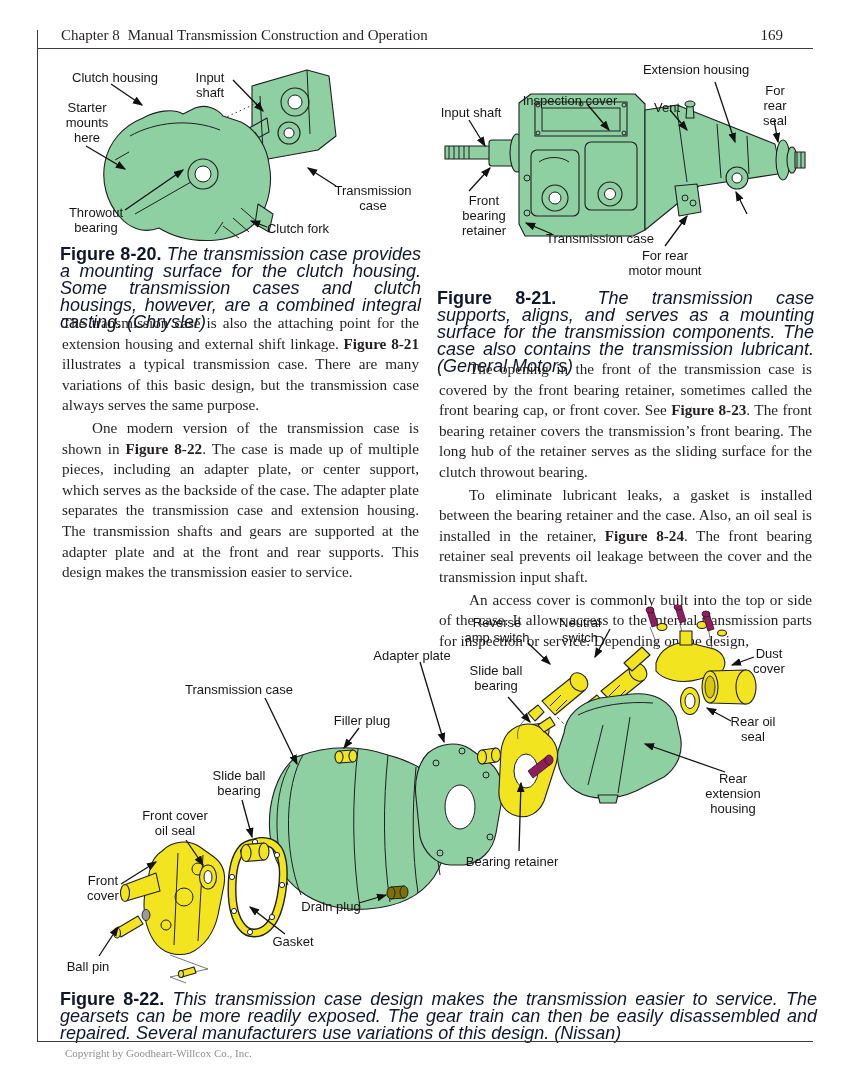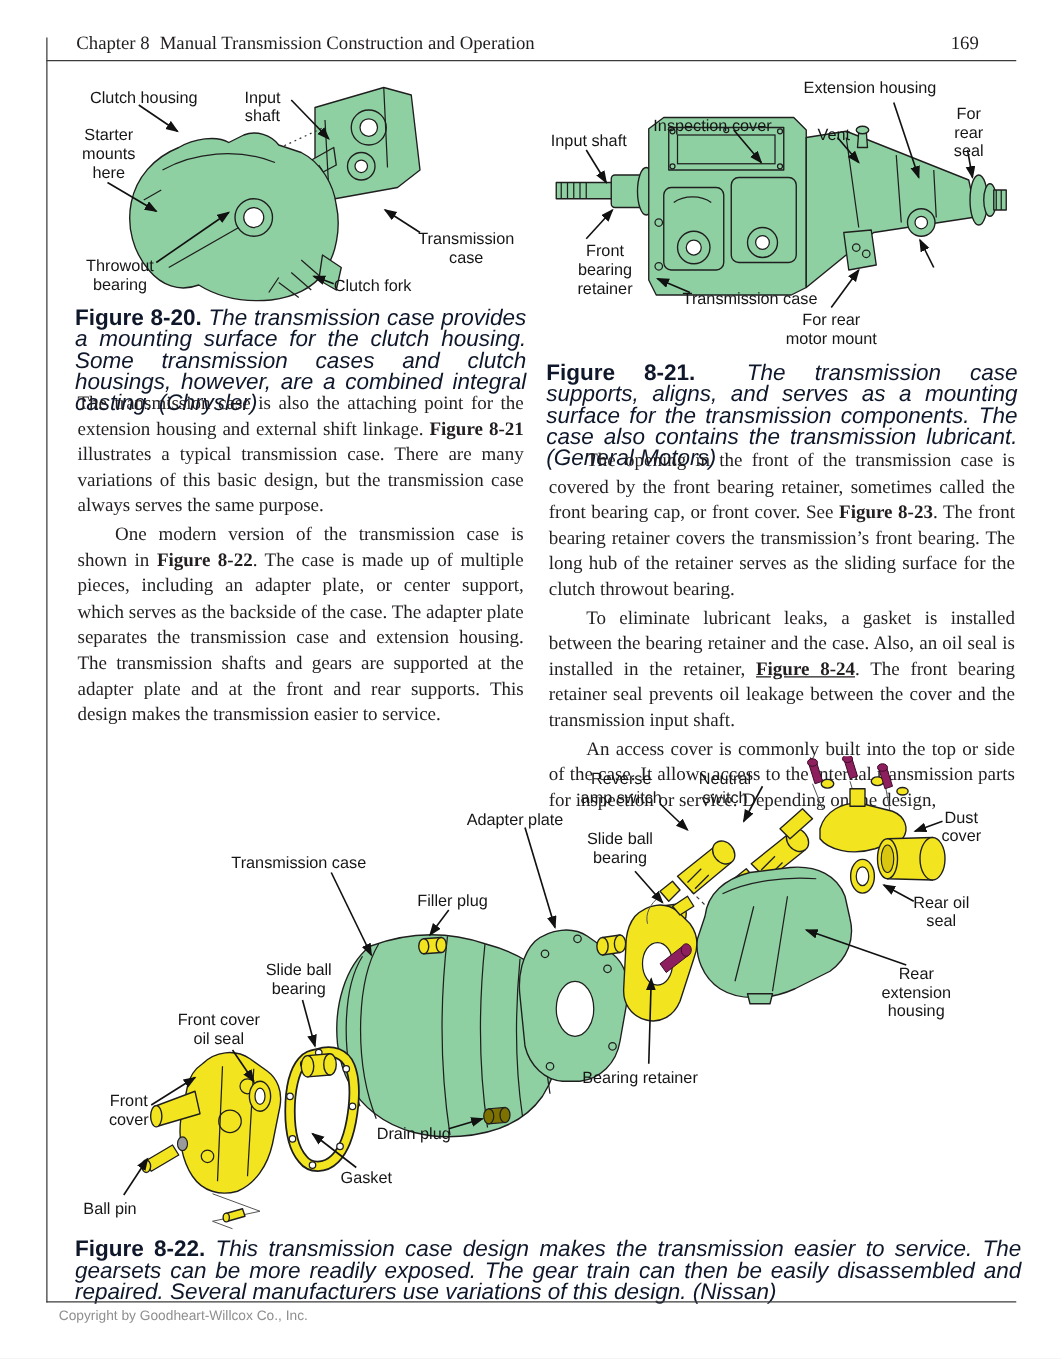--- a/index.html
+++ b/index.html
@@ -12,21 +12,21 @@
   .pageno{position:absolute;top:27px;right:66px;font-size:15px}
   .figure{position:absolute}
   .figure svg{position:absolute;left:0;top:0}
   .lbl{position:absolute;transform:translateX(-50%);font-family:"Liberation Sans",sans-serif;
        font-size:13px;line-height:15px;text-align:center;white-space:pre-line;color:#161616}
   .caption{position:absolute;font-family:Liberation Sans, sans-serif;font-size:18px;
            line-height:17px;text-align:justify;color:#0f172a}
   .coltext{position:absolute;font-size:15.2px;line-height:20.6px;text-align:justify}
   .coltext p{margin:2px}
   .coltext p.ind{text-indent:30px}
-  .footer{position:absolute;left:47px;top:1047px;font-family:Liberation Sans, sans-serif;
+  .footer{position:absolute;left:65px;top:1047px;font-family:Liberation Serif, serif;
           font-size:11px;color:#8f8f8f}
   svg .green{fill:#8FD0A2;stroke:#1f1f1f;stroke-width:1.1;stroke-linejoin:round}
   svg .yellow{fill:#F2E41E;stroke:#1f1f1f;stroke-width:1.1;stroke-linejoin:round}
   svg .olive{fill:#7D7100;stroke:#1f1f1f;stroke-width:1}
   svg .magenta{fill:#8E1F5F;stroke:#3c0c28;stroke-width:0.8}
   svg .gray{fill:#9a9a9a;stroke:#1f1f1f;stroke-width:0.9}
   svg .ln{fill:none;stroke:#1f1f1f;stroke-width:1}
   svg .thin{fill:none;stroke:#555;stroke-width:0.8}
   svg .dash{fill:none;stroke:#333;stroke-width:0.9;stroke-dasharray:3 3}
   svg .dot{fill:none;stroke:#333;stroke-width:1;stroke-dasharray:1.5 3}
@@ -180,21 +180,21 @@
 motor mount</div>
   </div>
   <div class="caption" style="left:437px;top:290px;width:377px"><span style="font-weight: 700; margin-top: 40px;">Figure 8-21.</span><span style="font-style: italic; margin-left: 18px;"> The transmission case supports, aligns, and serves as a mounting surface for the transmission components. The case also contains the transmission lubricant. (General Motors)</span></div>
 
   <div class="coltext" style="left:60px;top:311px;width:361px">
     <p><span>The transmission case is also the attaching point for the extension housing and external shift linkage. </span><span style="font-weight: 700;">Figure 8-21</span><span> illustrates a typical transmission case. There are many variations of this basic design, but the transmission case always serves the same purpose.</span></p>
     <p class="ind"><span>One modern version of the transmission case is shown in </span><span style="font-weight: 700;">Figure 8-22</span><span>. The case is made up of multiple pieces, including an adapter plate, or center support, which serves as the backside of the case. The adapter plate separates the transmission case and extension housing. The transmission shafts and gears are supported at the adapter plate and at the front and rear supports. This design makes the transmission easier to service.</span></p>
   </div>
   <div class="coltext" style="left:437px;top:357px;width:377px">
     <p class="ind"><span>The opening in the front of the transmission case is covered by the front bearing retainer, sometimes called the front bearing cap, or front cover. See </span><span style="font-weight: 700;">Figure 8-23</span><span>. The front bearing retainer covers the transmission’s front bearing. The long hub of the retainer serves as the sliding surface for the clutch throwout bearing.</span></p>
-    <p class="ind"><span>To eliminate lubricant leaks, a gasket is installed between the bearing retainer and the case. Also, an oil seal is installed in the retainer, </span><span style="font-weight: 700; text-decoration: underline;">Figure 8-24</span><span>. The front bearing retainer seal prevents oil leakage between the cover and the transmission input shaft.</span></p>
+    <p class="ind"><span>To eliminate lubricant leaks, a gasket is installed between the bearing retainer and the case. Also, an oil seal is installed in the retainer, </span><span style="font-weight: 700;">Figure 8-24</span><span>. The front bearing retainer seal prevents oil leakage between the cover and the transmission input shaft.</span></p>
     <p class="ind"><span>An access cover is commonly built into the top or side of the case. It allows access to the internal transmission parts for inspection or service. Depending on the design,</span></p>
   </div>
 
   <div class="figure" style="left:58px;top:605px;width:760px;height:382px">
     <svg viewBox="0 0 760 382" width="760" height="382">
       <defs>
         <marker id="ar22" markerWidth="9" markerHeight="8" refX="7" refY="3" orient="auto">
           <path d="M0,0 L8,3 L0,6 Z" fill="#111"></path>
         </marker>
       </defs>

